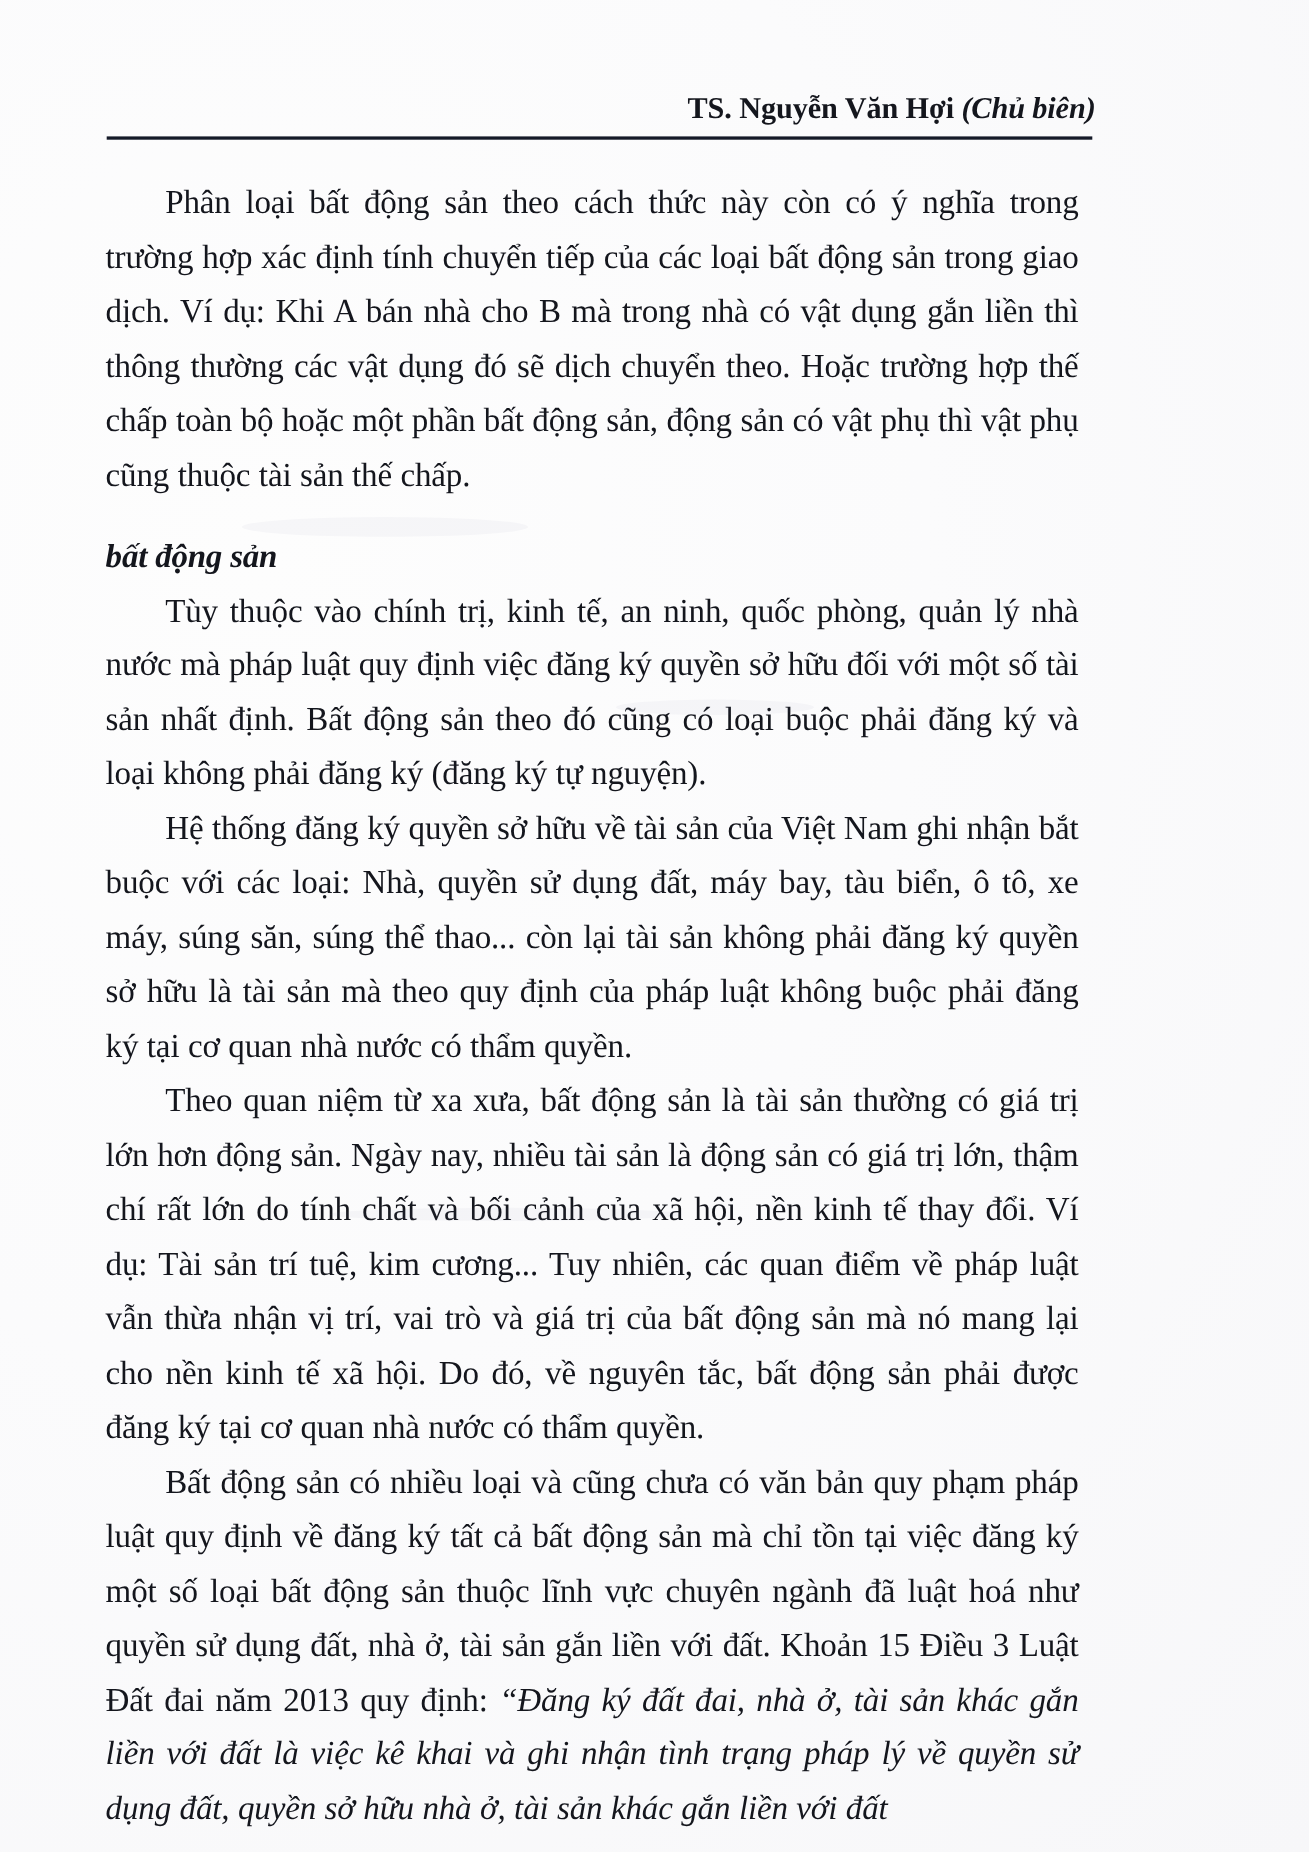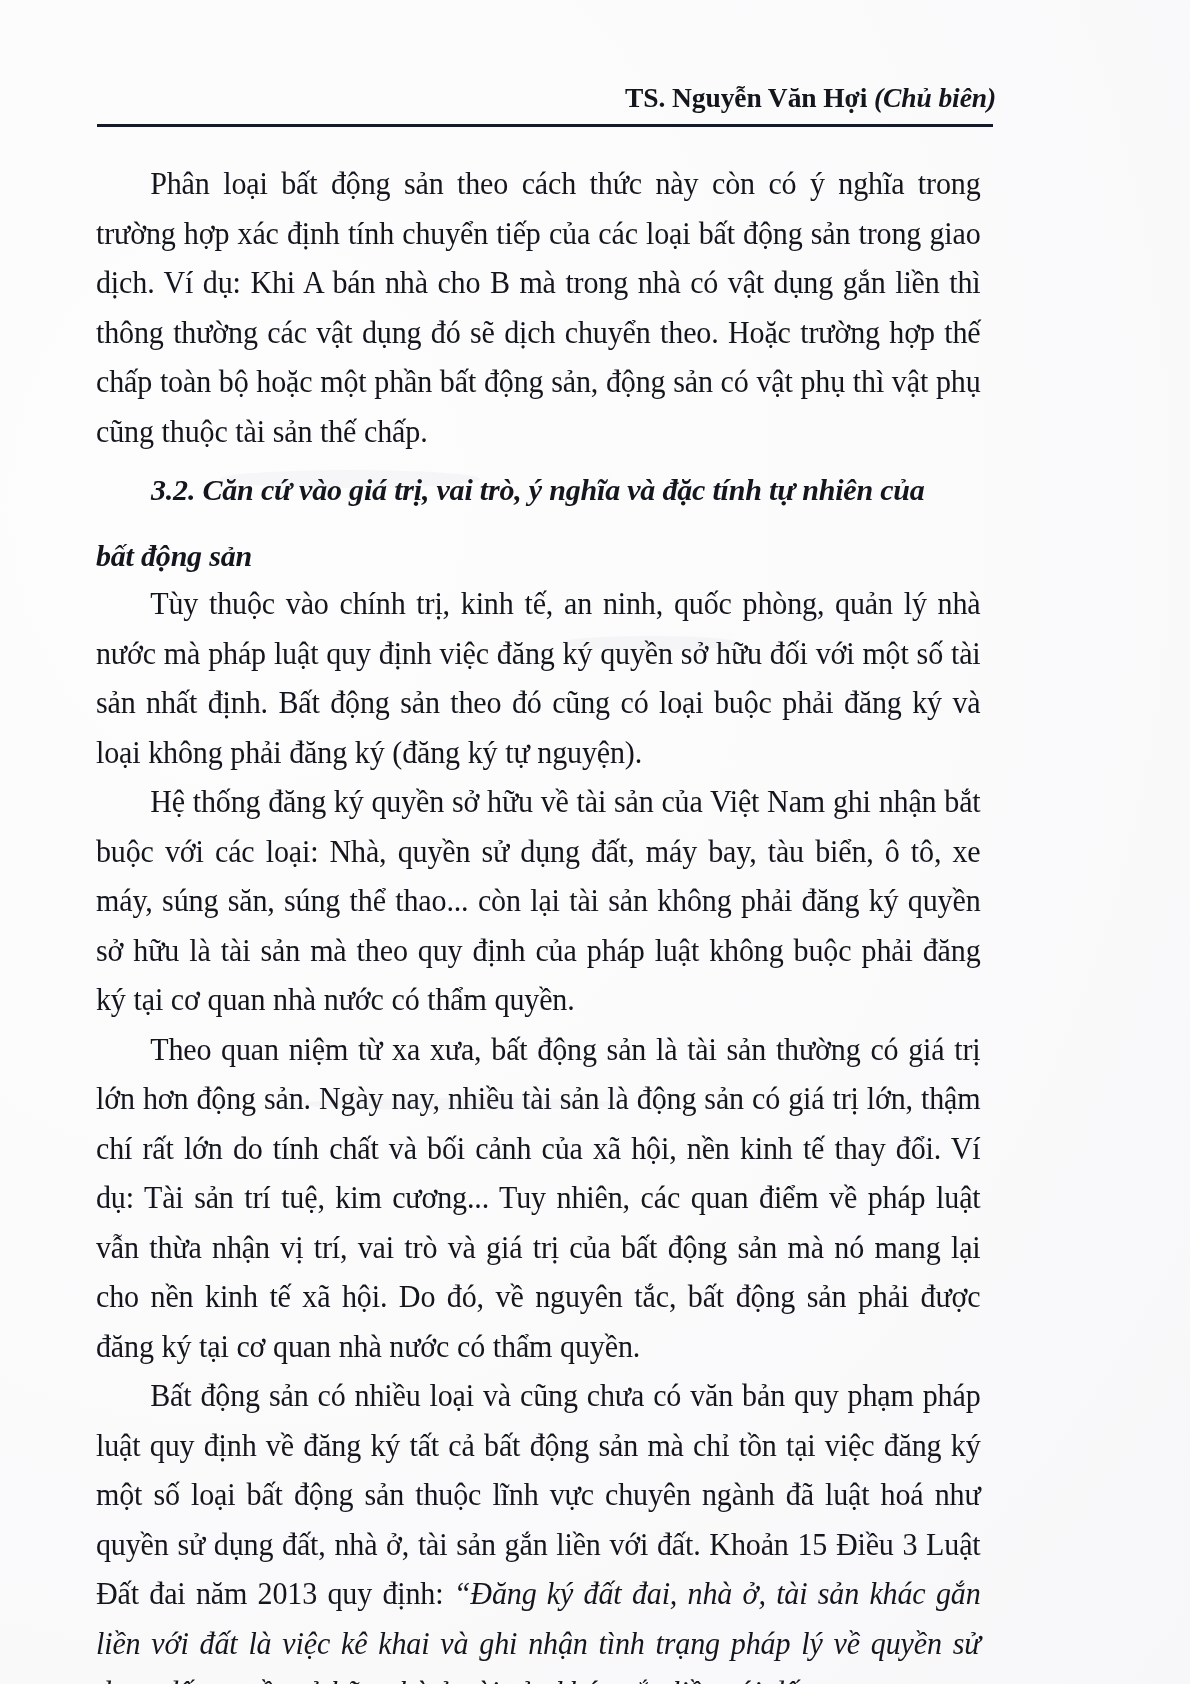--- a/index.html
+++ b/index.html
@@ -126,21 +126,20 @@
     <div class="runhead">
       <span>TS. Nguyễn Văn Hợi </span><span class="ital">(Chủ biên)</span>
     </div>
     <div class="rule"></div>
 
     <div class="body-block">
 
       <p class="para">Phân loại bất động sản theo cách thức này còn có ý nghĩa trong trường hợp xác định tính chuyển tiếp của các loại bất động sản trong giao dịch. Ví dụ: Khi A bán nhà cho B mà trong nhà có vật dụng gắn liền thì thông thường các vật dụng đó sẽ dịch chuyển theo. Hoặc trường hợp thế chấp toàn bộ hoặc một phần bất động sản, động sản có vật phụ thì vật phụ cũng thuộc tài sản thế chấp.</p>
 
       <div class="sub-head">
-        <span>3.2. Căn cứ vào giá trị, vai trò, ý nghĩa và đặc tính tự nhiên của</span>
         <span class="tail">bất động sản</span>
       </div>
 
       <p class="para">Tùy thuộc vào chính trị, kinh tế, an ninh, quốc phòng, quản lý nhà nước mà pháp luật quy định việc đăng ký quyền sở hữu đối với một số tài sản nhất định. Bất động sản theo đó cũng có loại buộc phải đăng ký và loại không phải đăng ký (đăng ký tự nguyện).</p>
 
       <p class="para">Hệ thống đăng ký quyền sở hữu về tài sản của Việt Nam ghi nhận bắt buộc với các loại: Nhà, quyền sử dụng đất, máy bay, tàu biển, ô tô, xe máy, súng săn, súng thể thao... còn lại tài sản không phải đăng ký quyền sở hữu là tài sản mà theo quy định của pháp luật không buộc phải đăng ký tại cơ quan nhà nước có thẩm quyền.</p>
 
       <p class="para">Theo quan niệm từ xa xưa, bất động sản là tài sản thường có giá trị lớn hơn động sản. Ngày nay, nhiều tài sản là động sản có giá trị lớn, thậm chí rất lớn do tính chất và bối cảnh của xã hội, nền kinh tế thay đổi. Ví dụ: Tài sản trí tuệ, kim cương... Tuy nhiên, các quan điểm về pháp luật vẫn thừa nhận vị trí, vai trò và giá trị của bất động sản mà nó mang lại cho nền kinh tế xã hội. Do đó, về nguyên tắc, bất động sản phải được đăng ký tại cơ quan nhà nước có thẩm quyền.</p>
 
       <p class="para last-left"><span>Bất động sản có nhiều loại và cũng chưa có văn bản quy phạm pháp luật quy định về đăng ký tất cả bất động sản mà chỉ tồn tại việc đăng ký một số loại bất động sản thuộc lĩnh vực chuyên ngành đã luật hoá như quyền sử dụng đất, nhà ở, tài sản gắn liền với đất. Khoản 15 Điều 3 Luật Đất đai năm 2013 quy định: </span><span class="quote-ital">“Đăng ký đất đai, nhà ở, tài sản khác gắn liền với đất là việc kê khai và ghi nhận tình trạng pháp lý về quyền sử dụng đất, quyền sở hữu nhà ở, tài sản khác gắn liền với đất</span></p>

